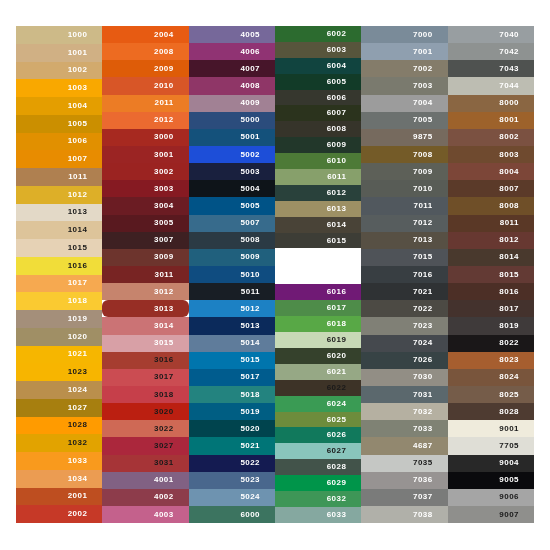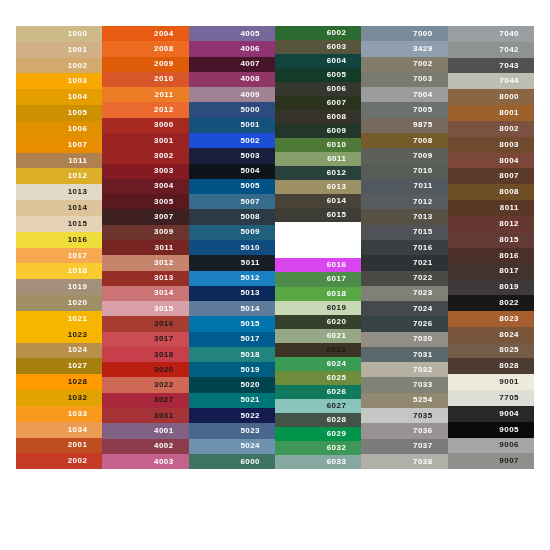--- a/index.html
+++ b/index.html
@@ -12,21 +12,21 @@
     width: 550px;
     height: 550px;
     overflow: hidden;
     font-family: "Liberation Sans", sans-serif;
   }
   #chart-root {
     position: absolute;
     left: 16px;
     top: 26px;
     width: 518px;
-    height: 443px;
+    height: 497px;
     display: flex;
     flex-direction: row;
   }
   .ral-column {
     display: flex;
     flex-direction: column;
     width: 86.33px;
     height: 100%;
   }
   .ral-swatch {
@@ -179,21 +179,21 @@
       </div>
       <div class="ral-swatch" style="background: rgb(109, 52, 45);">
         <span class="ral-label" style="color: rgb(255, 255, 255);">3009</span>
       </div>
       <div class="ral-swatch" style="background: rgb(120, 36, 35);">
         <span class="ral-label" style="color: rgb(255, 255, 255);">3011</span>
       </div>
       <div class="ral-swatch" style="background: rgb(198, 132, 109);">
         <span class="ral-label" style="color: rgb(255, 255, 255);">3012</span>
       </div>
-      <div class="ral-swatch" style="background: rgb(151, 46, 37);">
+      <div class="ral-swatch" style="background: rgb(151, 46, 37); border-radius: 6px;">
         <span class="ral-label" style="color: rgb(255, 255, 255);">3013</span>
       </div>
       <div class="ral-swatch" style="background: rgb(203, 115, 117);">
         <span class="ral-label" style="color: rgb(255, 255, 255);">3014</span>
       </div>
       <div class="ral-swatch" style="background: rgb(216, 160, 166);">
         <span class="ral-label" style="color: rgb(255, 255, 255);">3015</span>
       </div>
       <div class="ral-swatch" style="background: rgb(166, 61, 48);">
         <span class="ral-label" style="color: rgb(26, 26, 26);">3016</span>
@@ -351,21 +351,21 @@
       </div>
       <div class="ral-swatch" style="background: rgb(157, 144, 100);">
         <span class="ral-label" style="color: rgb(255, 255, 255);">6013</span>
       </div>
       <div class="ral-swatch" style="background: rgb(73, 67, 55);">
         <span class="ral-label" style="color: rgb(255, 255, 255);">6014</span>
       </div>
       <div class="ral-swatch" style="background: rgb(61, 61, 54);">
         <span class="ral-label" style="color: rgb(255, 255, 255);">6015</span>
       </div>
-      <div class="ral-swatch" style="background: #d946ef; margin-top: 36px;">
+      <div class="ral-swatch" style="background: #701a75; margin-top: 36px;">
         <span class="ral-label" style="color: rgb(255, 255, 255);">6016</span>
       </div>
       <div class="ral-swatch" style="background: rgb(78, 140, 73);">
         <span class="ral-label" style="color: rgb(255, 255, 255);">6017</span>
       </div>
       <div class="ral-swatch" style="background: rgb(88, 168, 70);">
         <span class="ral-label" style="color: rgb(255, 255, 255);">6018</span>
       </div>
       <div class="ral-swatch" style="background: rgb(199, 217, 182);">
         <span class="ral-label" style="color: rgb(26, 26, 26);">6019</span>
@@ -402,21 +402,21 @@
       </div>
       <div class="ral-swatch" style="background: rgb(133, 168, 160);">
         <span class="ral-label" style="color: rgb(255, 255, 255);">6033</span>
       </div>
     </div>
     <div class="ral-column">
       <div class="ral-swatch" style="background: rgb(122, 139, 153);">
         <span class="ral-label" style="color: rgb(255, 255, 255);">7000</span>
       </div>
       <div class="ral-swatch" style="background: rgb(143, 159, 175);">
-        <span class="ral-label" style="color: rgb(255, 255, 255);">3429</span>
+        <span class="ral-label" style="color: rgb(255, 255, 255);">7001</span>
       </div>
       <div class="ral-swatch" style="background: rgb(132, 124, 106);">
         <span class="ral-label" style="color: rgb(255, 255, 255);">7002</span>
       </div>
       <div class="ral-swatch" style="background: rgb(122, 122, 110);">
         <span class="ral-label" style="color: rgb(255, 255, 255);">7003</span>
       </div>
       <div class="ral-swatch" style="background: rgb(156, 156, 156);">
         <span class="ral-label" style="color: rgb(255, 255, 255);">7004</span>
       </div>
@@ -471,21 +471,21 @@
       <div class="ral-swatch" style="background: rgb(91, 104, 109);">
         <span class="ral-label" style="color: rgb(255, 255, 255);">7031</span>
       </div>
       <div class="ral-swatch" style="background: rgb(181, 176, 161);">
         <span class="ral-label" style="color: rgb(255, 255, 255);">7032</span>
       </div>
       <div class="ral-swatch" style="background: rgb(127, 130, 116);">
         <span class="ral-label" style="color: rgb(255, 255, 255);">7033</span>
       </div>
       <div class="ral-swatch" style="background: rgb(146, 136, 111);">
-        <span class="ral-label" style="color: rgb(255, 255, 255);">5254</span>
+        <span class="ral-label" style="color: rgb(255, 255, 255);">4687</span>
       </div>
       <div class="ral-swatch" style="background: rgb(197, 199, 196);">
         <span class="ral-label" style="color: rgb(26, 26, 26);">7035</span>
       </div>
       <div class="ral-swatch" style="background: rgb(151, 147, 146);">
         <span class="ral-label" style="color: rgb(255, 255, 255);">7036</span>
       </div>
       <div class="ral-swatch" style="background: rgb(122, 123, 122);">
         <span class="ral-label" style="color: rgb(255, 255, 255);">7037</span>
       </div>
@@ -526,20 +526,23 @@
       </div>
       <div class="ral-swatch" style="background: rgb(111, 79, 40);">
         <span class="ral-label" style="color: rgb(255, 255, 255);">8008</span>
       </div>
       <div class="ral-swatch" style="background: rgb(90, 56, 38);">
         <span class="ral-label" style="color: rgb(255, 255, 255);">8011</span>
       </div>
       <div class="ral-swatch" style="background: rgb(103, 56, 49);">
         <span class="ral-label" style="color: rgb(255, 255, 255);">8012</span>
       </div>
+      <div class="ral-swatch" style="background: rgb(73, 57, 45);">
+        <span class="ral-label" style="color: rgb(255, 255, 255);">8014</span>
+      </div>
       <div class="ral-swatch" style="background: rgb(99, 58, 52);">
         <span class="ral-label" style="color: rgb(255, 255, 255);">8015</span>
       </div>
       <div class="ral-swatch" style="background: rgb(76, 47, 38);">
         <span class="ral-label" style="color: rgb(255, 255, 255);">8016</span>
       </div>
       <div class="ral-swatch" style="background: rgb(68, 50, 45);">
         <span class="ral-label" style="color: rgb(255, 255, 255);">8017</span>
       </div>
       <div class="ral-swatch" style="background: rgb(63, 58, 58);">

